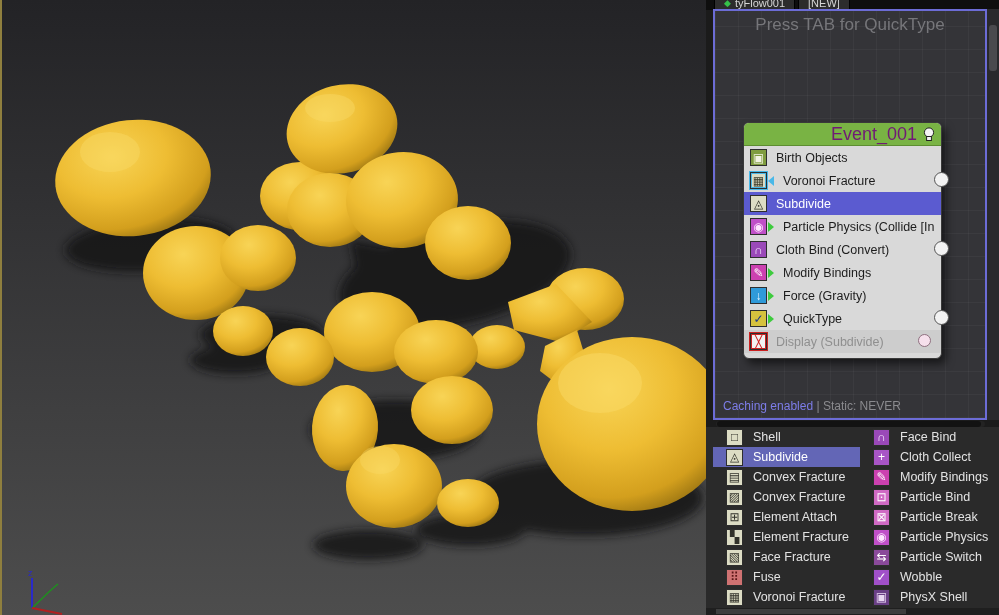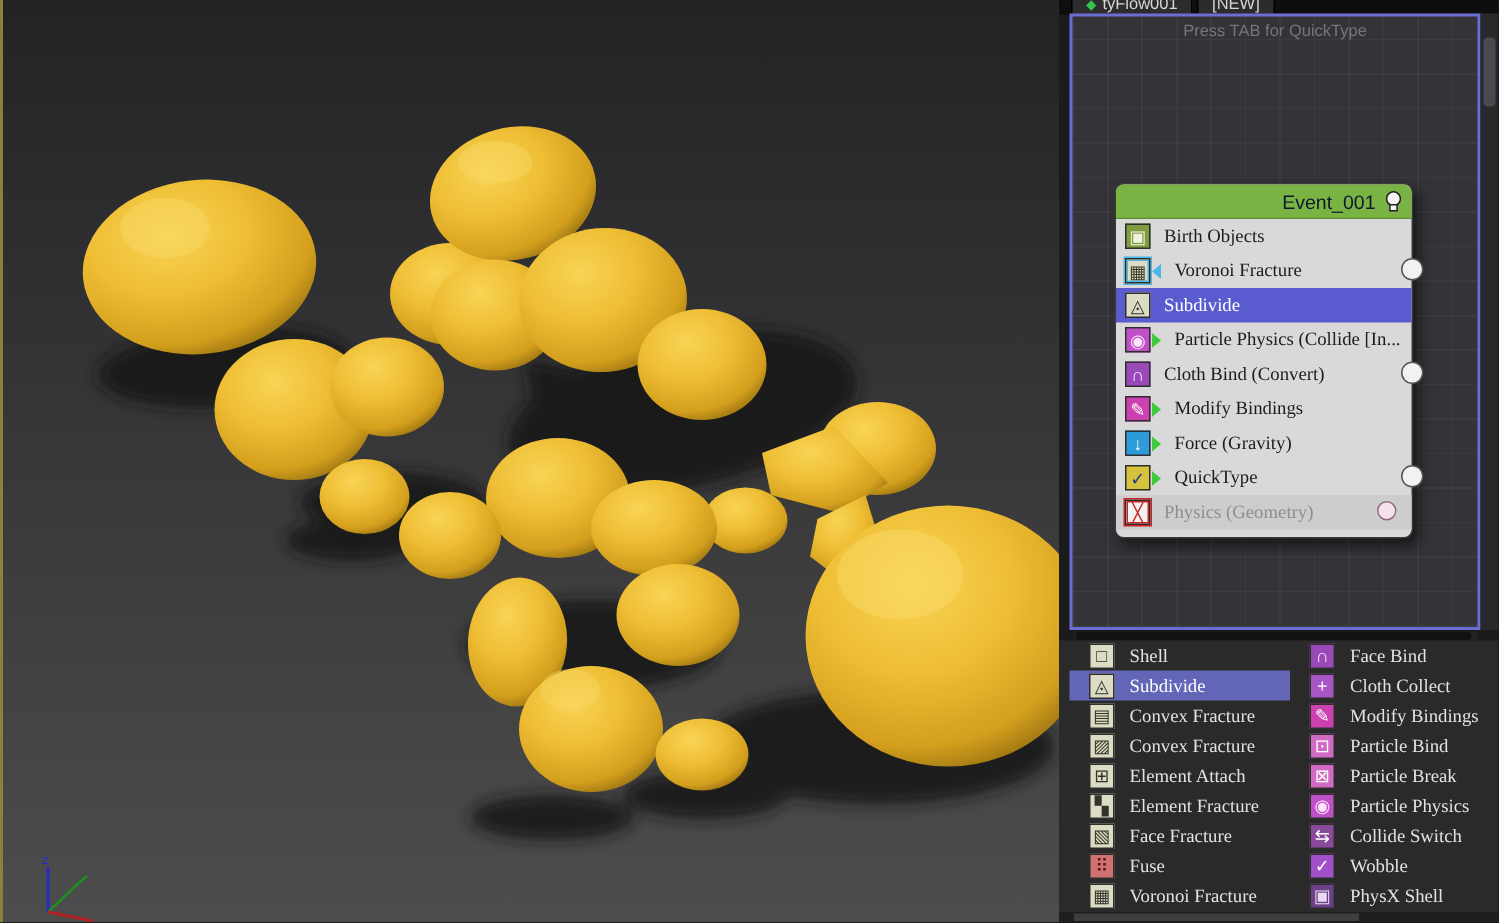--- a/index.html
+++ b/index.html
@@ -12,44 +12,44 @@
   
   #tabbar{position:absolute;left:706px;top:0;width:293px;height:10px;background:#0e0e0e;overflow:hidden;display:flex;gap:3px;padding-left:8px;}
   .tab{background:#2c2c2c;color:#d6d6d6;font-size:11px;padding:0 9px;display:flex;align-items:flex-start;gap:4px;height:18px;margin-top:-7px;align-items:center;border:1px solid #000;}
   .tab .diamond{color:#35c04a;font-size:9px;}
 
   #editor{position:absolute;left:713px;top:9px;width:274px;height:411px;box-sizing:border-box;
     border:2px solid #6c6cd6;background-color:#343438;
     background-image:
       repeating-linear-gradient(0deg, rgba(255,255,255,0.035) 0 1px, transparent 1px 23px),
       repeating-linear-gradient(90deg, rgba(255,255,255,0.035) 0 1px, transparent 1px 23px);}
-  #quicktype-hint{position:absolute;top:4px;left:0;width:100%;text-align:center;color:#76767a;font-size:11px;}
+  #quicktype-hint{position:absolute;top:4px;left:0;width:100%;text-align:center;color:#76767a;font-size:17px;}
   #status-line{position:absolute;left:8px;bottom:5px;font-size:12px;}
   #status-line .caching{color:#7d7de8;}
   #status-line .dim{color:#8a8a8e;}
 
   #editor-vscroll{position:absolute;left:987px;top:9px;width:12px;height:411px;background:#29292c;}
   #editor-vscroll .thumb{position:absolute;left:2px;top:16px;width:8px;height:46px;background:#4a4a4e;border-radius:3px;}
   #editor-hscroll{position:absolute;left:716px;top:421px;width:269px;height:6px;background:#232323;border-radius:3px;}
   #editor-hscroll .thumb{position:absolute;left:1px;top:0;width:264px;height:6px;background:#121212;border-radius:3px;}
 
   
   #event-node{position:absolute;left:28px;top:111px;width:197px;background:#d9d9d9;border:1px solid #3a3a3a;
     border-radius:6px;box-shadow:4px 5px 9px rgba(0,0,0,0.55);}
   .node-header{height:22px;background:#79b344;border-radius:5px 5px 0 0;display:flex;align-items:center;justify-content:flex-end;gap:6px;padding:0 6px;border-bottom:1px solid #5d8d31;}
-  .node-title{color:#0f172a;font-size:13px;}
+  .node-title{color:#701a75;font-size:18px;}
   .op-row{height:23px;display:flex;align-items:center;gap:9px;padding:0 6px;font-size:12.5px;color:#1c1c1c;}
   .op-row.selected{background:#5b5bd0;color:#ffffff;}
   .op-row.disabled{background:#cdcdcd;color:#8f8f8f;}
   .node-footer{height:5px;border-radius:0 0 5px 5px;}
   .op-icon{width:17px;height:17px;box-sizing:border-box;border:1px solid #2e2e2e;display:flex;align-items:center;justify-content:center;font-size:12px;line-height:1;flex:none;}
   .arrow{width:0;height:0;flex:none;margin-left:-8px;}
   .arrow-out{border-top:5px solid transparent;border-bottom:5px solid transparent;border-left:6px solid #3ecb3e;}
   .arrow-in{border-top:5px solid transparent;border-bottom:5px solid transparent;border-right:6px solid #49b8e8;}
-  .op-label{white-space:nowrap;overflow:hidden;font-family:Liberation Serif, serif;}
+  .op-label{white-space:nowrap;overflow:hidden;}
   .port{position:absolute;right:-8px;width:15px;height:15px;border-radius:50%;background:#f2f2f2;border:1px solid #555;box-sizing:border-box;}
   .port-pink{position:absolute;right:10px;width:13px;height:13px;border-radius:50%;background:#f6e0ec;border:1px solid #8f7080;box-sizing:border-box;}
 
   
   #depot{position:absolute;left:706px;top:427px;width:293px;height:181px;background:#2a2a2a;overflow:hidden;}
   .depot-col{position:absolute;top:0;}
   #depot-left{left:7px;width:147px;}
   #depot-right{left:154px;width:139px;}
   .depot-row{height:20px;display:flex;align-items:center;gap:10px;padding-left:13px;font-size:12.5px;color:#e2e2e2;}
   .depot-row.selected{background:#6366b6;color:#ffffff;}
@@ -185,30 +185,33 @@
             <span class="arrow arrow-out"></span>
             <span class="op-label">Force (Gravity)</span>
           </div>
           <div class="op-row">
             <span class="op-icon" style="background: rgb(214, 194, 62); color: rgb(29, 58, 138);">✓</span>
             <span class="arrow arrow-out"></span>
             <span class="op-label">QuickType</span>
           </div>
           <div class="op-row disabled">
             <span class="op-icon" style="background: rgb(242, 242, 242); color: rgb(204, 34, 34); box-shadow: rgb(204, 34, 34) 0px 0px 0px 1px inset, rgb(204, 34, 34) 0px 0px 0px 1px;">╳</span>
-            <span class="op-label">Physics (Geometry)</span>
+            <span class="op-label">Display (Subdivide)</span>
           </div>
         </div>
       <div class="node-footer"></div>
     <div class="port" style="top: 49px;"></div>
         <div class="port" style="top: 118px;"></div>
         <div class="port" style="top: 187px;"></div>
         <div class="port-pink" style="top: 211px;"></div>
       </div>
 
+    <div id="status-line">
+      <span class="caching">Caching enabled</span><span class="dim"> | </span><span class="dim">Static: NEVER</span>
+    </div>
   </div>
 
   <div id="editor-vscroll">
       <div class="thumb"></div>
     </div>
   <div id="editor-hscroll">
       <div class="thumb"></div>
     </div>
 
   <div id="depot">
@@ -270,21 +273,21 @@
         <div class="depot-row">
           <span class="op-icon" style="background: rgb(208, 106, 196); color: rgb(255, 255, 255);">⊠</span>
           <span class="op-label">Particle Break</span>
         </div>
         <div class="depot-row">
           <span class="op-icon" style="background: rgb(192, 80, 200); color: rgb(255, 230, 255);">◉</span>
           <span class="op-label">Particle Physics</span>
         </div>
         <div class="depot-row">
           <span class="op-icon" style="background: rgb(138, 74, 154); color: rgb(255, 255, 255);">⇆</span>
-          <span class="op-label">Collide Switch</span>
+          <span class="op-label">Particle Switch</span>
         </div>
         <div class="depot-row">
           <span class="op-icon" style="background: rgb(160, 80, 200); color: rgb(255, 255, 255);">✓</span>
           <span class="op-label">Wobble</span>
         </div>
         <div class="depot-row">
           <span class="op-icon" style="background: rgb(106, 64, 134); color: rgb(232, 216, 242);">▣</span>
           <span class="op-label">PhysX Shell</span>
         </div>
       </div>

